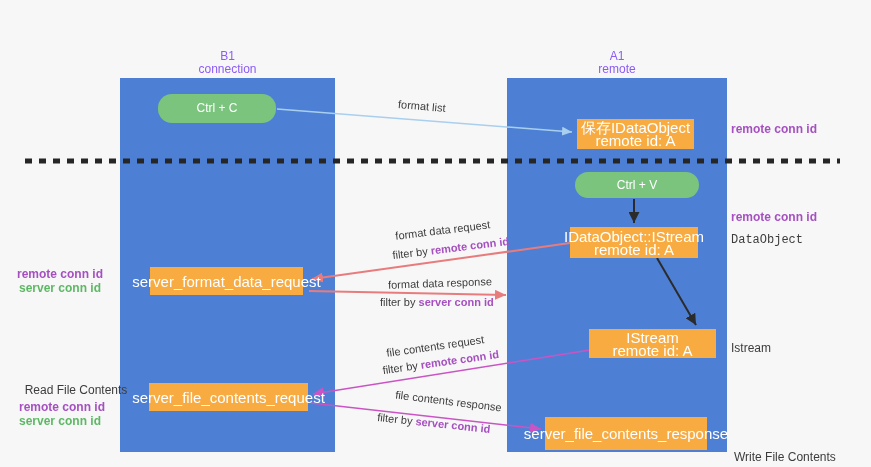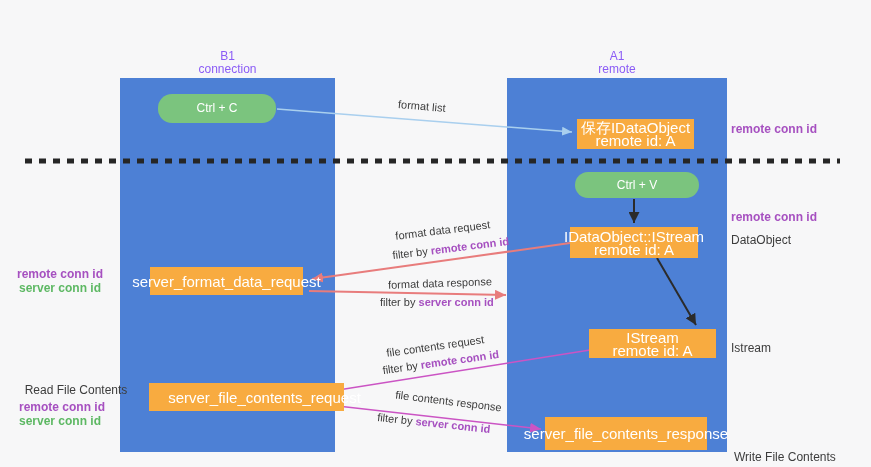--- a/index.html
+++ b/index.html
@@ -106,21 +106,21 @@
   </div>
 
 
   <div class="node orange" style="left:589px; top:329px; width:127px; height:29px;">
     <span>
       <span>IStream</span><br>
       <span>remote id: A</span>
     </span>
   </div>
 
-  <div class="node orange" style="left:149px; top:383px; width:159px; height:28px;padding-left:36px;">
+  <div class="node orange" style="left:149px; top:383px; width:159px; height:28px;">
     <span>server_file_contents_request</span>
   </div>
 
   <div class="node orange" style="left:545px; top:417px; width:162px; height:33px;">
     <span>server_file_contents_response</span>
   </div>
 
   <div class="flow-label" style="left:398px; top:100px; transform:rotate(5deg);">format list</div>
 
   <div class="flow-label" style="left:395px; top:224px; transform:rotate(-7deg);">format data request</div>
@@ -138,21 +138,21 @@
     <span>filter by </span><span class="purple">remote conn id</span>
   </div>
 
   <div class="flow-label" style="left:395px; top:395px; transform:rotate(7deg);">file contents response</div>
   <div class="flow-label" style="left:377px; top:417px; transform:rotate(6deg);">
     <span>filter by </span><span class="purple">server conn id</span>
   </div>
 
   <div class="side-label purple" style="left:731px; top:122px;">remote conn id</div>
   <div class="side-label purple" style="left:731px; top:210px;">remote conn id</div>
-  <div class="side-label" style="left:731px; top:233px;">DataObject</div>
+  <div class="side-label" style="left:731px; top:233px;font-family:Liberation Mono, monospace;">DataObject</div>
   <div class="side-label" style="left:731px; top:341px;">Istream</div>
   <div class="side-label" style="left:734px; top:423px;margin-top:27px;">Write File Contents</div>
 
   <div class="side-label center purple" style="left:8px; top:267px; width:104px;">remote conn id</div>
   <div class="side-label center greentxt" style="left:8px; top:281px; width:104px;">server conn id</div>
 
   <div class="side-label center" style="left:20px; top:383px; width:112px;">Read File Contents</div>
   <div class="side-label center purple" style="left:8px; top:400px; width:108px;">remote conn id</div>
   <div class="side-label center greentxt" style="left:8px; top:414px; width:104px;">server conn id</div>
 

